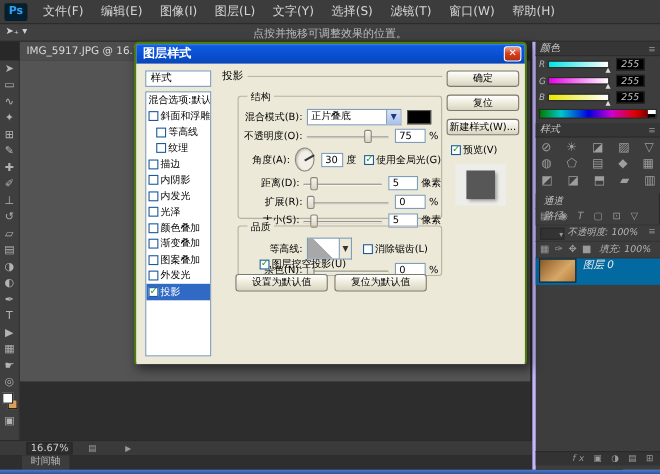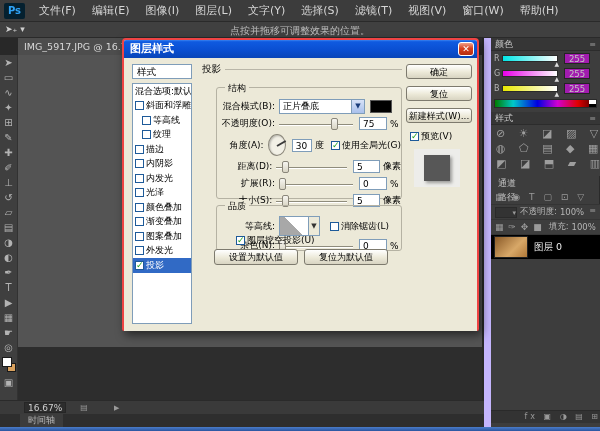--- a/index.html
+++ b/index.html
@@ -33,44 +33,44 @@
   #status-zoom { margin-left:24px; background:#2d2d2d; border:1px solid #262626; padding:0 3px; font-size:9px; height:11px; line-height:10px; color:#cfcfcf; }
   #status-docicon { margin-left:14px; font-size:8px; color:#9a9a9a; }
   #status-doc { margin-left:8px; font-size:9px; white-space:nowrap; }
   #status-arrow { margin-left:26px; font-size:7px; color:#9a9a9a; }
   #timelinebar { left:0; top:414px; width:484px; height:13px; background:#2e2e2e; }
   #timeline-tab { position:absolute; left:20px; top:0; height:13px; background:#3c3c3c; color:#b8b8b8; font-size:9px; line-height:13px; padding:0 8px; }
   #bottom-strip { left:0; top:427px; width:600px; height:4px; background:linear-gradient(180deg,#4a7cc9,#2a55a0); }
   #taskbar-blob { left:566px; top:415px; width:34px; height:16px; background:linear-gradient(180deg,#aec4e8,#6d93cf); border-radius:3px 3px 0 0; }
 
   
-  #rightpanel { left:484px; top:38px; width:116px; height:389px; background:#3d3d3d; border-left:7px solid #c4b5fd; }
+  #rightpanel { left:484px; top:38px; width:116px; height:389px; background:#3d3d3d; border-left:3px solid #c4b5fd;font-style:italic; }
   .pnl-header { height:13px; background:#363636; border-bottom:1px solid #2c2c2c; color:#c8c8c8; font-size:9px; line-height:13px; padding:0 4px; display:flex; }
   .pnl-menu { margin-left:auto; color:#9a9a9a; font-size:8px; }
   .rgb-row { display:flex; align-items:center; height:15px; padding:0 3px; }
   .rgb-lbl { width:8px; color:#b5b5b5; font-size:8px; }
   .rgb-track { position:relative; width:56px; height:7px; border:1px solid #2a2a2a; }
   .rgb-thumb { position:absolute; right:-2px; bottom:-6px; color:#ddd; font-size:6px; }
-  .rgb-val { margin-left:6px; width:26px; height:11px; background:#a21caf; border:1px solid #242424; color:#c5c5c5; font-size:8.5px; line-height:10px; text-align:center; }
+  .rgb-val { margin-left:6px; width:26px; height:11px; background:#000000; border:1px solid #242424; color:#c5c5c5; font-size:8.5px; line-height:10px; text-align:center; }
   #spectrum { position:relative; margin:3px 3px 0 3px; height:9px; border:1px solid #2a2a2a;
     background:linear-gradient(90deg,#007d00 0%,#00c8c8 18%,#0000e0 42%,#d000d0 62%,#e00000 82%,#7d0000 93%,#e0e0e0 97%); }
   #spectrum-bw { position:absolute; right:0; top:0; width:7px; height:7px; background:linear-gradient(180deg,#fff 0 50%,#000 50%); }
   .style-row { padding:2px 5px 0 5px; color:#9e9e9e; font-size:11px; letter-spacing:5px; white-space:nowrap; }
   #layers-tabs { height:14px; background:#2e2e2e; display:flex; border-bottom:1px solid #2a2a2a;flex-direction:column; }
   .layers-tab { padding:0 7px; font-size:9px; line-height:14px; color:#c2c2c2; background:#3d3d3d; border-right:1px solid #2a2a2a; }
   .pnl-row { display:flex; align-items:center; height:15px; padding:0 4px; color:#b5b5b5; font-size:8.5px; border-bottom:1px solid #343434; white-space:nowrap; }
   .mini-drop { width:22px; height:11px; background:#333; border:1px solid #2a2a2a; color:#999; font-size:7px; text-align:right; line-height:10px; margin-right:3px; }
   .mini-icons { color:#9a9a9a; font-size:9px; letter-spacing:3px; }
-  #layer-row { display:flex; align-items:center; height:24px; background:#000000; padding:0 3px; }
+  #layer-row { display:flex; align-items:flex-start; height:24px; background:#0369a1; padding:0 3px; }
   #layer-thumb { width:34px; height:22px; background:linear-gradient(135deg,#8a5a28,#d8a868 60%,#b07838); border:1px solid #202020; margin-right:6px; }
   #layer-name { color:#ececec; font-size:9.5px; }
   #layers-bottombar { position:absolute; left:0; bottom:4px; width:116px; height:13px; background:#333; border-top:1px solid #2a2a2a; color:#9a9a9a; font-size:8px; line-height:12px; text-align:right; padding-right:6px; letter-spacing:3px; }
 
   
-  #dialog { left:122px; top:38px; width:357px; height:293px; z-index:10; border:2px solid #ef4444; border-radius:4px 4px 2px 2px; box-shadow:3px 4px 10px rgba(0,0,0,.55); background:#ece9d8; }
+  #dialog { left:122px; top:38px; width:357px; height:293px; z-index:10; border:2px solid #4d7c0f; border-radius:4px 4px 2px 2px; box-shadow:3px 4px 10px rgba(0,0,0,.55); background:#ece9d8; }
   #dlg-title { height:18px; background:linear-gradient(180deg,#3a82f0 0%,#0f5ae0 10%,#0a4fd2 55%,#0845b8 100%); color:#fff; font-weight:bold; font-size:11px; line-height:18px; padding-left:6px; border-radius:2px 2px 0 0; display:flex; }
   #dlg-close { margin:2px 3px 0 auto; width:16px; height:14px; background:linear-gradient(180deg,#f0a08a,#d8411f 45%,#b52c10); border:1px solid #fff; border-radius:3px; color:#fff; font-size:9px; line-height:12px; text-align:center; font-weight:bold; }
   #dlg-body { position:relative; width:100%; height:273px; background:#ece9d8; color:#000; }
   .box-sunken { background:#fff; border:1px solid #7f9db9; }
   #styles-hdr { position:absolute; left:8px; top:6px; width:60px; height:15px; font-size:9.5px; line-height:14px; padding-left:4px; }
   #styles-list { position:absolute; left:8px; top:25px; width:60px; height:241px; overflow:hidden; }
   .sl-item { display:flex; align-items:center; height:14.5px; padding-left:2px; font-size:9px; white-space:nowrap; overflow:hidden; }
   .sl-item.sel { background:#316ac5; color:#fff; }
   .sl-indent { padding-left:9px; }
   .cb { flex:0 0 auto; width:9px; height:9px; background:#fff; border:1px solid #1d5a99; margin-right:2px; position:relative; }
@@ -113,21 +113,20 @@
 
   <div id="menubar" class="abs">
     <div id="ps-logo">Ps</div>
     <span class="menu-item">文件(F)</span>
     <span class="menu-item">编辑(E)</span>
     <span class="menu-item">图像(I)</span>
     <span class="menu-item">图层(L)</span>
     <span class="menu-item">文字(Y)</span>
     <span class="menu-item">选择(S)</span>
     <span class="menu-item">滤镜(T)</span>
-    <span class="menu-item">视图(V)</span>
     <span class="menu-item">窗口(W)</span>
     <span class="menu-item">帮助(H)</span>
   </div>
 
   <div id="optionsbar" class="abs">
     <span id="opt-tool">➤₊ ▾</span>
     <span id="opt-hint">点按并拖移可调整效果的位置。</span>
   </div>
 
   <div id="tabbar" class="abs">

